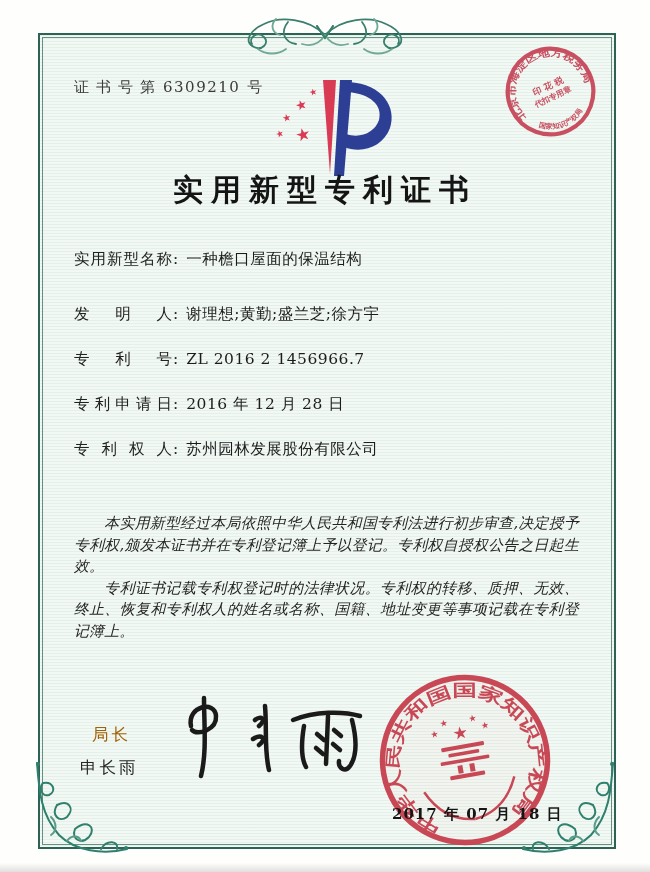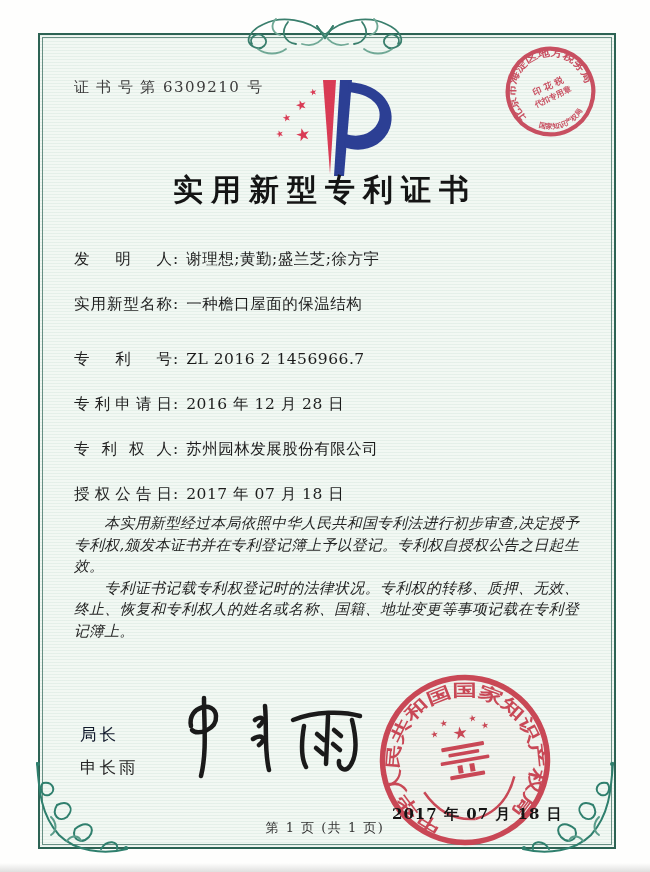--- a/index.html
+++ b/index.html
@@ -36,22 +36,22 @@
   .frow.first{margin-bottom:34px;}
   .flabel{display:inline-block;width:98px;text-align:justify;text-align-last:justify;
     font-size:15.5px;color:#222;vertical-align:top;}
   .fcolon{font-size:15.5px;color:#222;margin:0 8px 0 1px;}
   .fvalue{font-size:15.5px;color:#1c1c1c;letter-spacing:.5px;}
   
   .bodytext{position:absolute;left:74px;top:512px;width:505px;
     font-size:14.8px;line-height:21.5px;color:#242424;text-align:justify;font-style:italic;}
   .bodytext p{margin:0;text-indent:2.05em;letter-spacing:.3px;}
   
-  .sig-title{position:absolute;left:80px;top:724px;font-family:"DejaVu Sans","Liberation Sans",sans-serif;
-    font-size:16.5px;letter-spacing:3px;color:#0f172a;}
+  .sig-title{position:absolute;left:92px;top:724px;font-family:"DejaVu Sans","Liberation Sans",sans-serif;
+    font-size:16.5px;letter-spacing:3px;color:#a16207;}
   .sig-name{position:absolute;left:80px;top:757px;font-family:"DejaVu Sans","Liberation Sans",sans-serif;
     font-size:16.5px;letter-spacing:3px;color:#262626;}
   .autograph{position:absolute;left:163px;top:686px;width:218px;height:102px;}
   
   .tax-stamp{position:absolute;left:504px;top:45px;width:93px;height:93px;
     transform:rotate(-25deg);opacity:.92;}
   .cnipa-seal{position:absolute;left:377px;top:672px;width:176px;height:176px;
     transform:rotate(-10deg);opacity:.95;}
   .seal-date{position:absolute;left:392px;top:805px;font-size:15px;font-weight:600;
     letter-spacing:1px;color:#151515;z-index:5;white-space:nowrap;}
@@ -118,37 +118,34 @@
       <text x="44" y="68" font-size="17" transform="rotate(-14 44 68)">★</text>
     </g>
     <path d="M70,6 L83,6 L77,100 Z" fill="#d93b55"></path>
     <path d="M87,6 L99,6 L91,102 L81,102 Z" fill="#2c3f94"></path>
     <path d="M96,8 C130,10 144,34 137,54 C130,73 109,80 91,73 L93,60 C108,65 122,58 126,46 C130,31 117,20 95,18 Z" fill="#2c3f94"></path>
   </svg>
 
   <div class="title">实用新型专利证书</div>
 
   <div class="fields">
-    <div class="frow">
-      <span class="flabel">发明人</span><span class="fcolon">:</span><span class="fvalue">谢理想;黄勤;盛兰芝;徐方宇</span>
-    </div>
     <div class="frow first">
       <span class="flabel">实用新型名称</span><span class="fcolon">:</span><span class="fvalue">一种檐口屋面的保温结构</span>
     </div>
     <div class="frow">
+      <span class="flabel">发明人</span><span class="fcolon">:</span><span class="fvalue">谢理想;黄勤;盛兰芝;徐方宇</span>
+    </div>
+    <div class="frow">
       <span class="flabel">专利号</span><span class="fcolon">:</span><span class="fvalue">ZL 2016 2 1456966.7</span>
     </div>
     <div class="frow">
       <span class="flabel">专利申请日</span><span class="fcolon">:</span><span class="fvalue">2016 年 12 月 28 日</span>
     </div>
     <div class="frow">
       <span class="flabel">专利权人</span><span class="fcolon">:</span><span class="fvalue">苏州园林发展股份有限公司</span>
-    </div>
-    <div class="frow">
-      <span class="flabel">授权公告日</span><span class="fcolon">:</span><span class="fvalue">2017 年 07 月 18 日</span>
     </div>
   </div>
 
   <div class="bodytext">
     <p>本实用新型经过本局依照中华人民共和国专利法进行初步审查,决定授予专利权,颁发本证书并在专利登记簿上予以登记。专利权自授权公告之日起生效。</p>
     <p>专利证书记载专利权登记时的法律状况。专利权的转移、质押、无效、终止、恢复和专利权人的姓名或名称、国籍、地址变更等事项记载在专利登记簿上。</p>
   </div>
 
   <div class="sig-title">局长</div>
   <div class="sig-name">申长雨</div>
@@ -209,15 +206,14 @@
       <rect x="79" y="92" width="5" height="8"></rect>
       <rect x="91" y="92" width="5" height="8"></rect>
       <rect x="70" y="101" width="35" height="4" rx="1"></rect>
     </g>
     <path d="M42,112 C52,134 68,145 87.5,147" stroke="#c73f4e" stroke-width="2.5" fill="none"></path>
     <path d="M133,112 C123,134 107,145 87.5,147" stroke="#c73f4e" stroke-width="2.5" fill="none"></path>
   </svg>
 
   <div class="seal-date">2017 年 07 月 18 日</div>
 
-  <div class="pageno">第 1 页 (共 1 页)</div>
 
 </div>
 
 </body></html>

